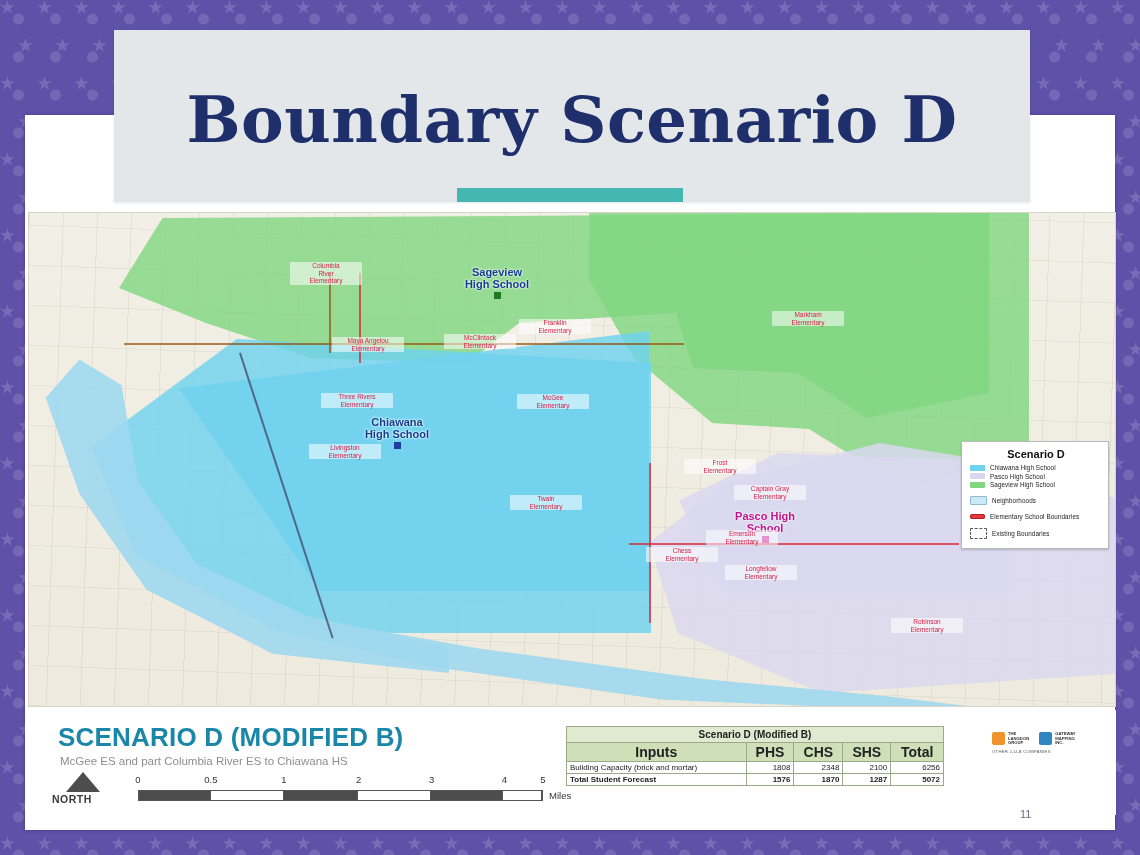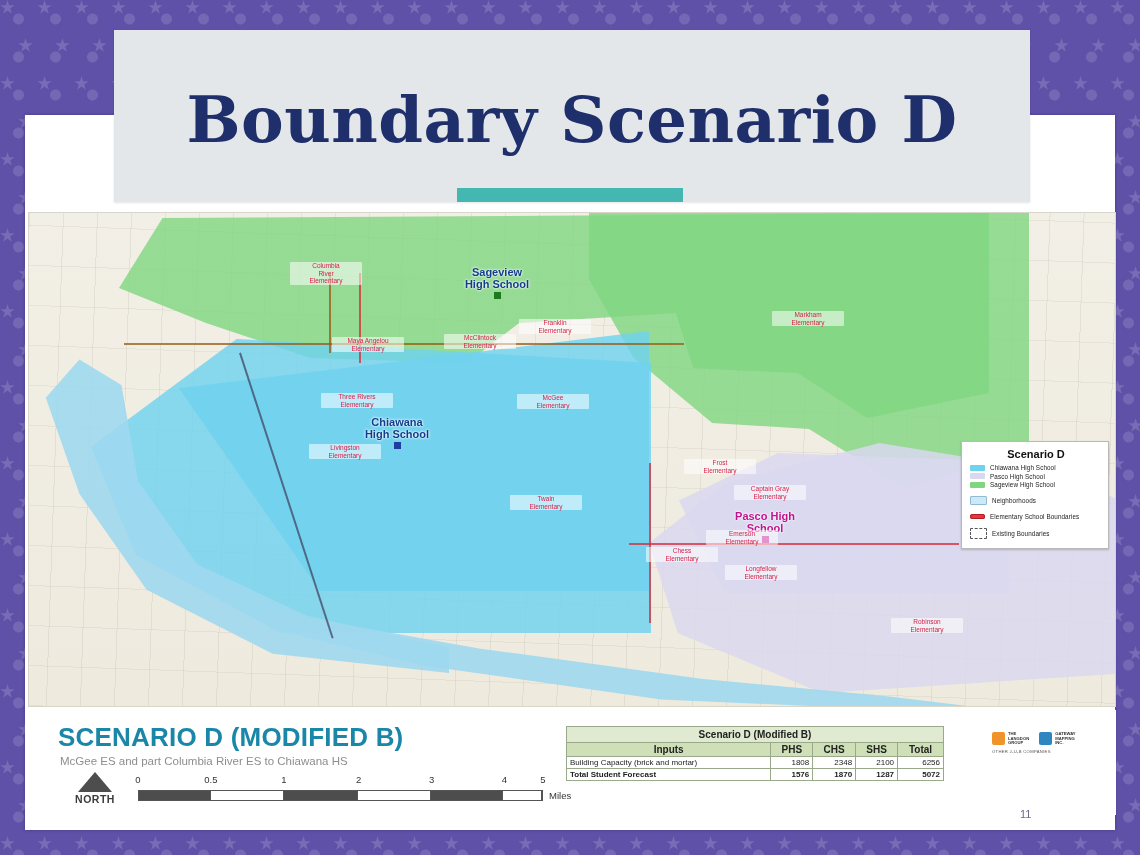--- a/index.html
+++ b/index.html
@@ -95,39 +95,39 @@
       box-shadow:inset 0 0 0 1px #b01e22;}
   .leg-sw.ex{background:#fff;border:1px dashed #555;height:9px;}
   .leg-txt{font-size:6.3px;color:#222;letter-spacing:0.1px;}
   .leg-gap{height:5px;}
   
   #bottom{position:absolute;left:28px;top:710px;width:1088px;height:105px;background:#fff;}
   #scen-title{position:absolute;left:30px;top:12px;font-size:26px;font-weight:bold;
      color:#1b87a8;letter-spacing:0.2px;}
   #scen-sub{position:absolute;left:32px;top:45px;font-size:11.5px;color:#8e8e8e;}
   
-  #north{position:absolute;left:36px;top:62px;width:62px;text-align:center;}
+  #north{position:absolute;left:24px;top:62px;width:62px;}
   #north-tri{width:0;height:0;margin:0 auto;
      border-left:17px solid transparent;border-right:17px solid transparent;
      border-bottom:20px solid #4d4d4d;}
   #north-lbl{font-size:10.5px;font-weight:bold;color:#3b3b3b;letter-spacing:0.5px;margin-top:1px;}
   #scalebar{position:absolute;left:110px;top:80px;width:405px;height:11px;
      border:1px solid #555;display:flex;box-sizing:border-box;background:#fff;}
   #scalebar .seg{height:100%;}
   #scale-ticks{position:absolute;left:110px;top:64px;width:405px;height:14px;}
   #scale-ticks span{position:absolute;font-size:9.5px;color:#333;transform:translateX(-50%);}
   #scale-unit{position:absolute;left:521px;top:80px;font-size:9.5px;color:#333;}
   
   #tbl-wrap{position:absolute;left:538px;top:16px;width:378px;}
   table{border-collapse:collapse;width:100%;font-size:8px;}
   table caption{
      caption-side:top;background:#dfead0;border:1px solid #9aa98a;border-bottom:none;
      font-size:10px;font-weight:bold;color:#222;padding:2px 0;}
   th,td{border:1px solid #9aa98a;padding:1px 3px;color:#222;}
-  thead th{background:#cfe0b8;font-size:10px;}
+  thead th{background:#cfe0b8;font-size:14px;}
   tbody td{background:#fff;text-align:right;}
   tbody td.lbl{text-align:left;}
   tr.bold td{font-weight:bold;}
   
   #logo{position:absolute;left:964px;top:18px;width:120px;}
   #jub{position:relative;height:34px;}
   #jub-text{position:absolute;left:50%;top:2px;transform:translateX(-50%);
      font-family:"DejaVu Sans",sans-serif;font-weight:bold;font-size:25px;color:#111;
      letter-spacing:-0.5px;white-space:nowrap;}
   .swoosh{position:absolute;top:10px;width:26px;height:16px;border:3px solid #2e7d4f;

